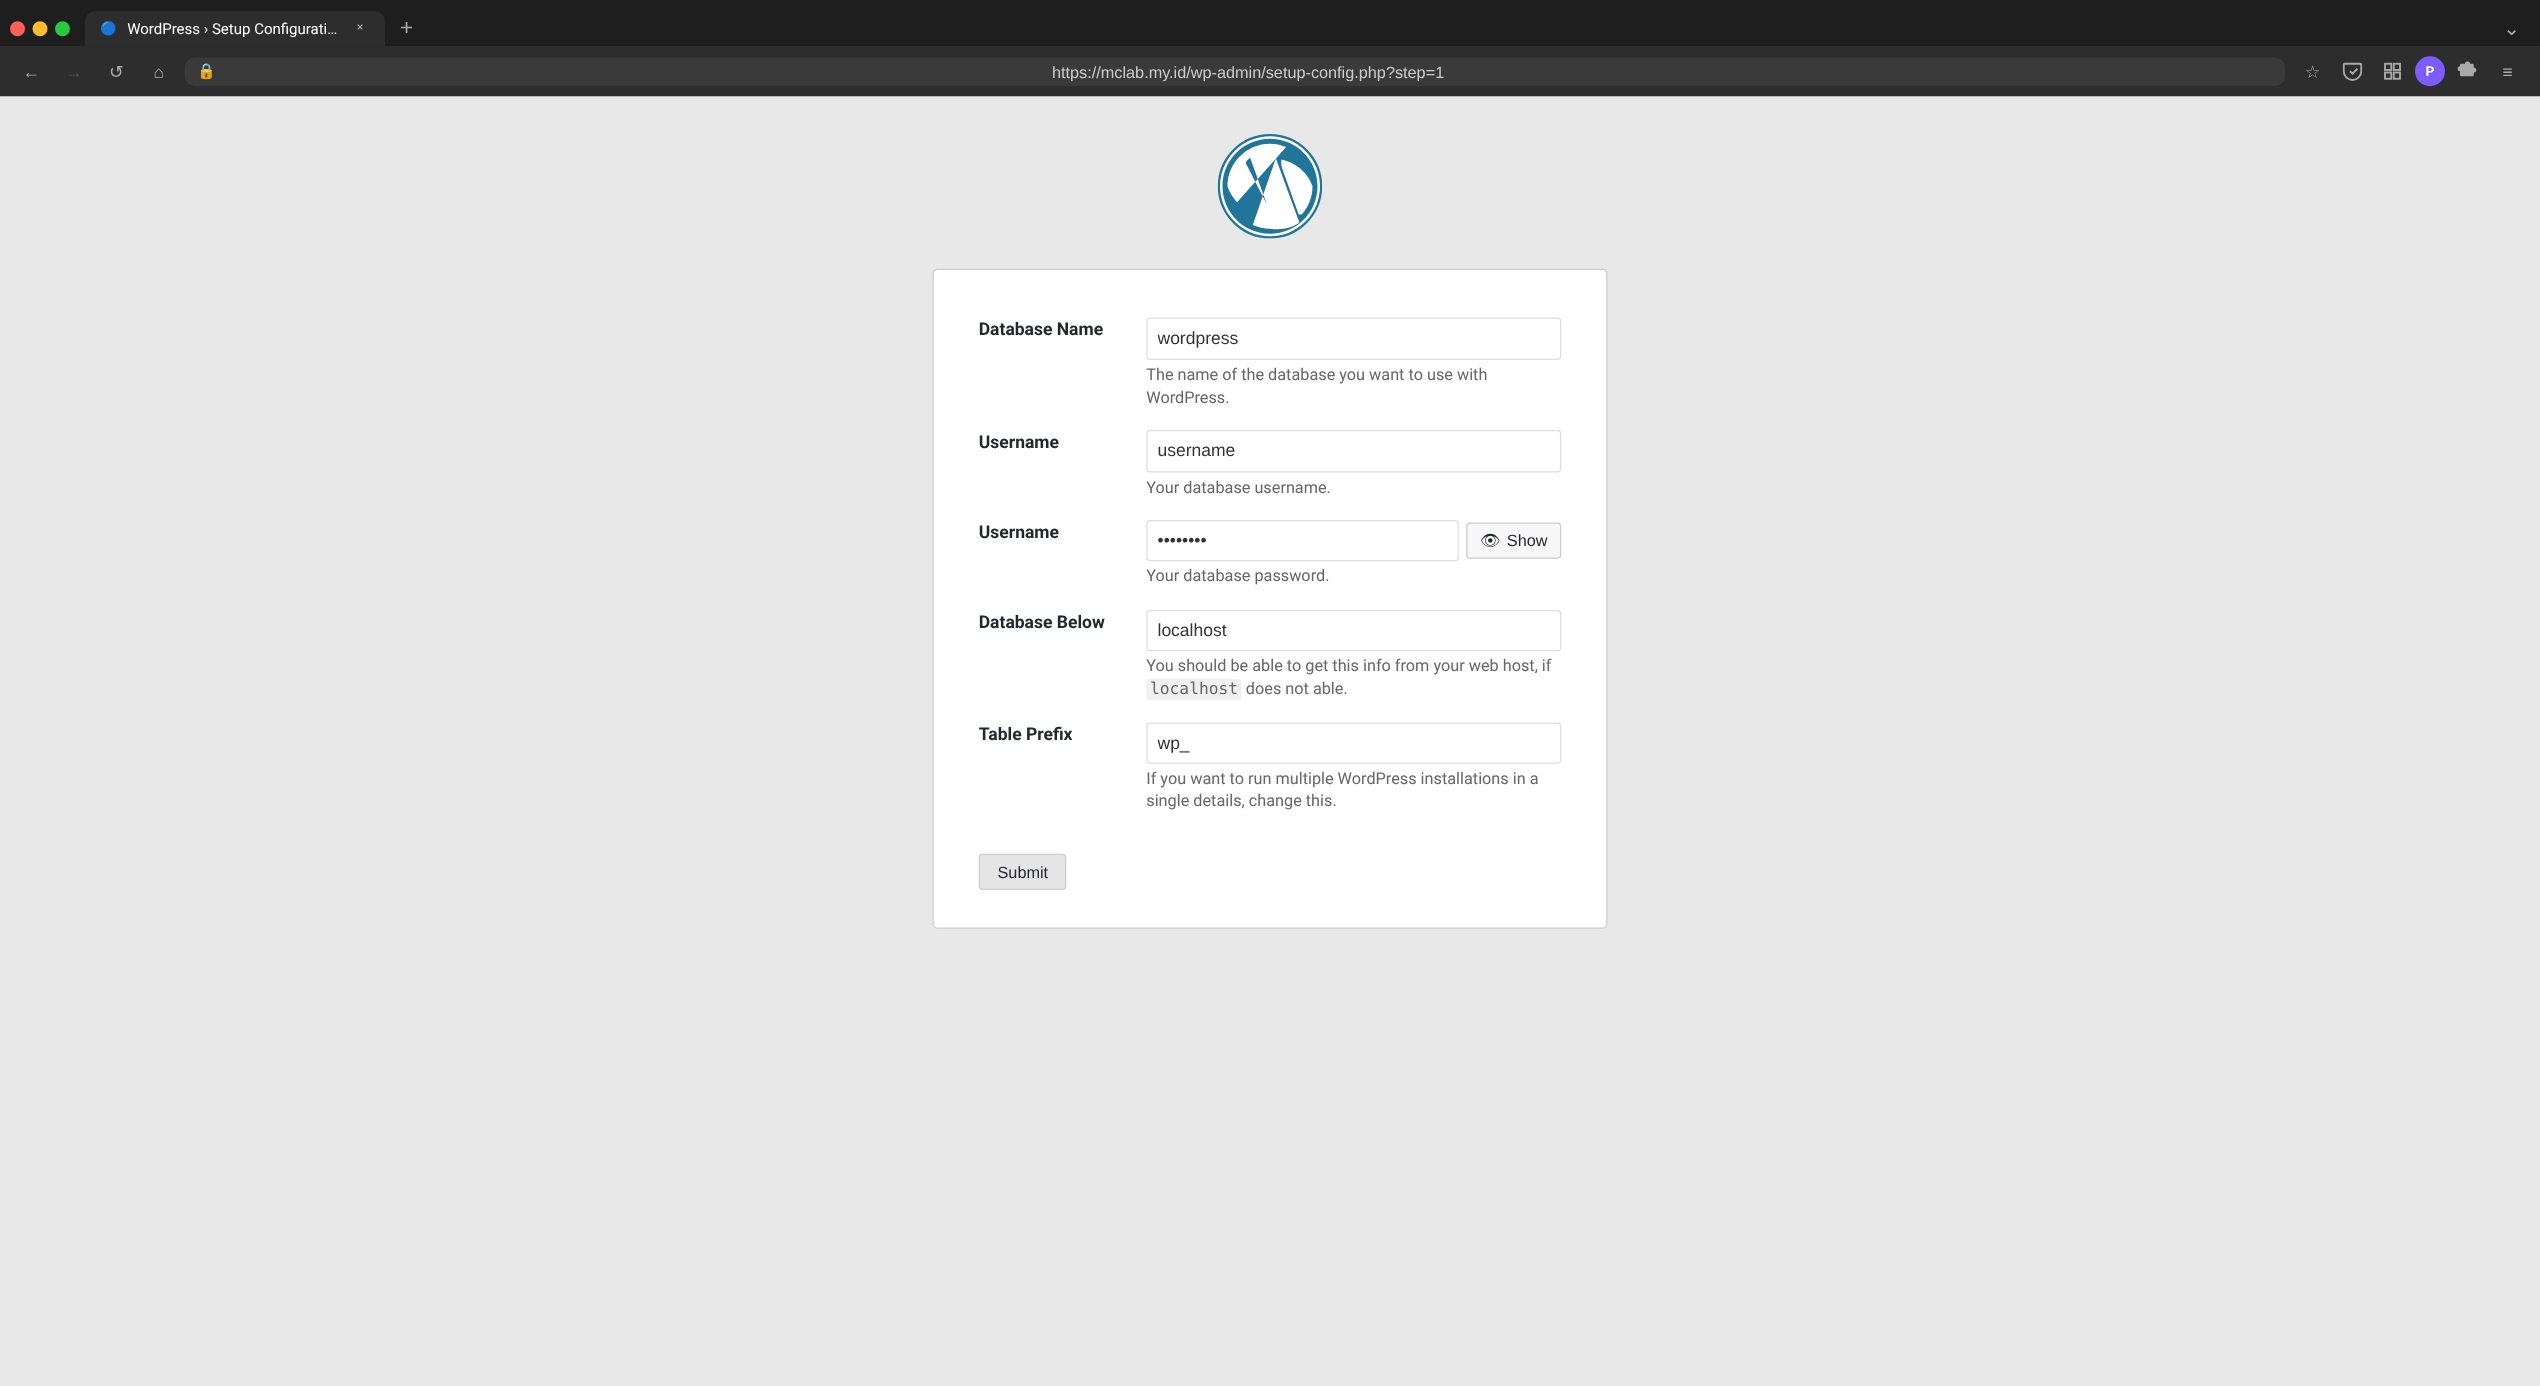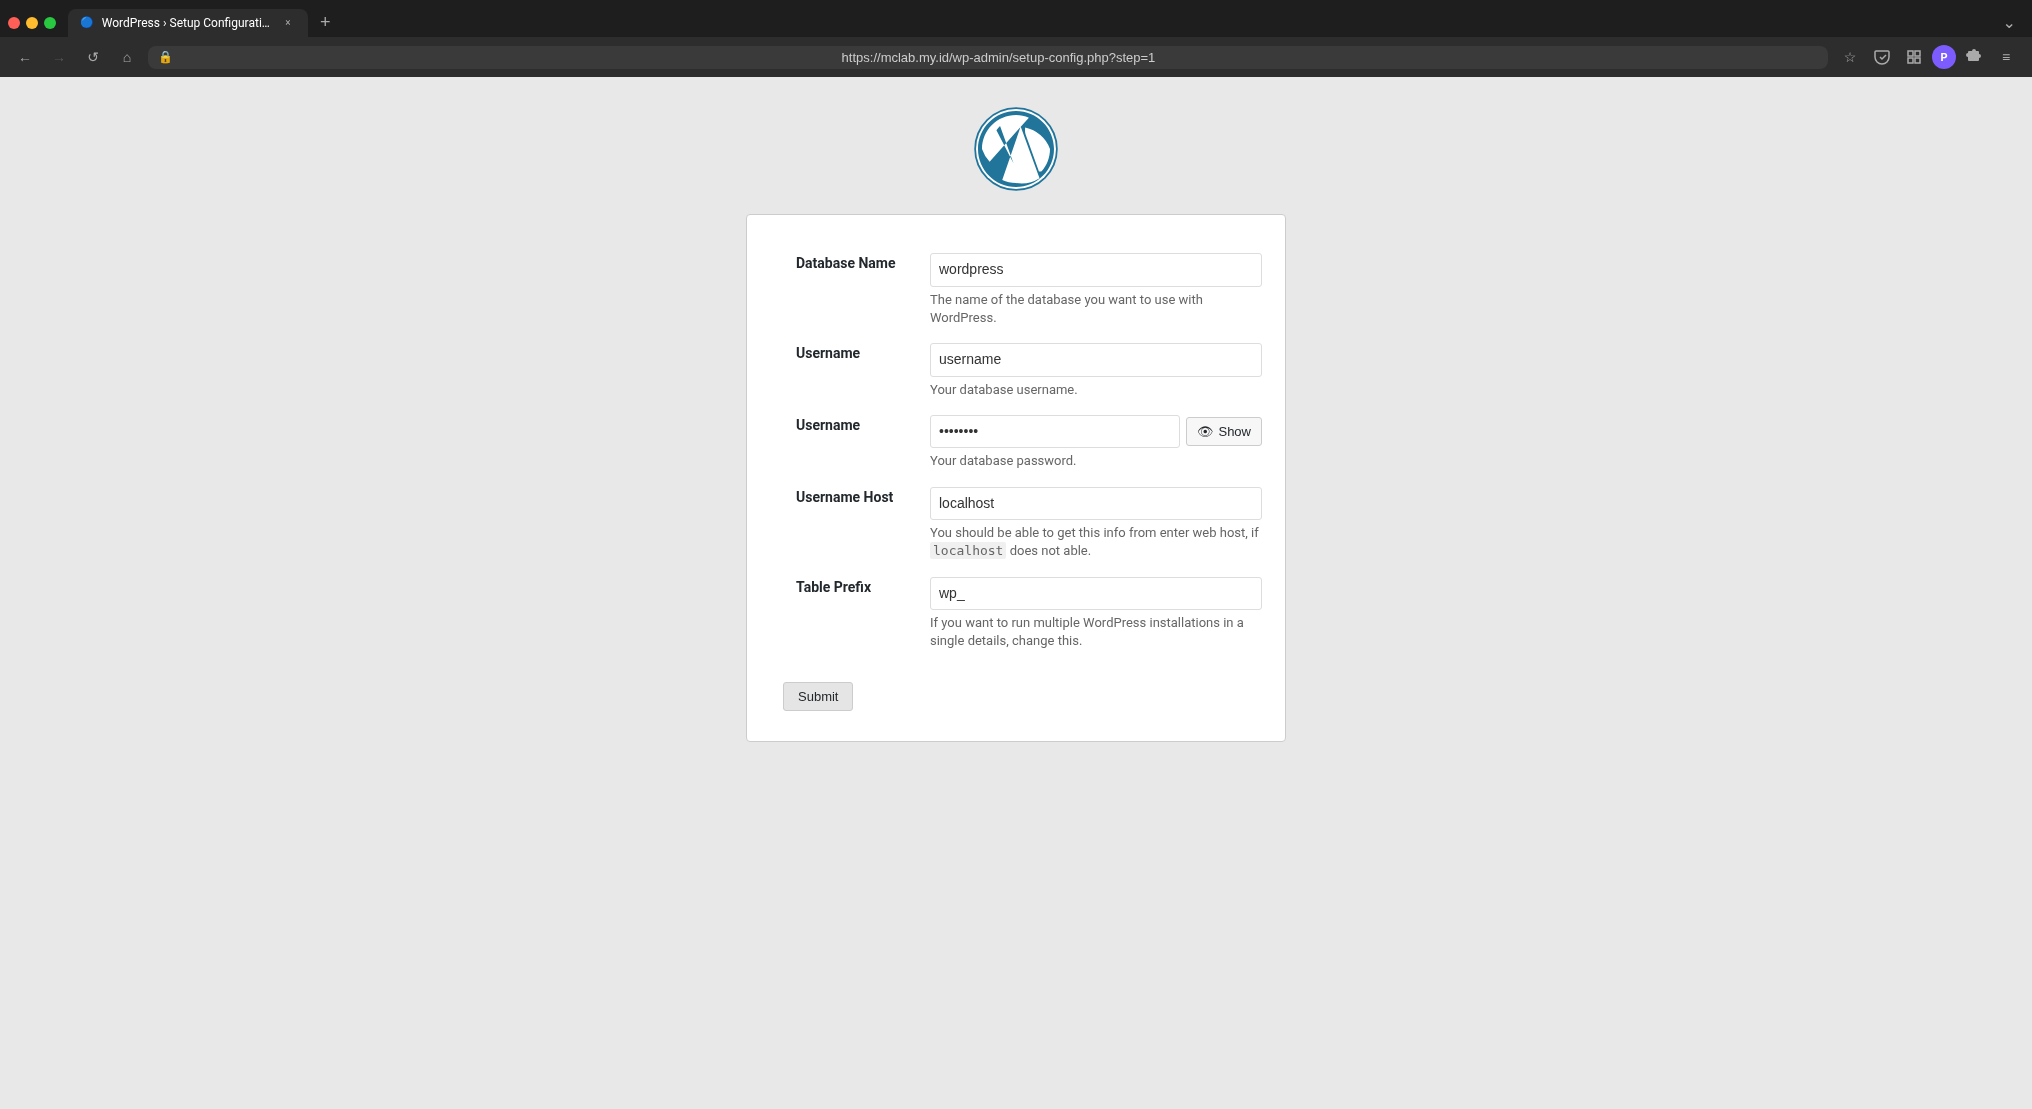--- a/index.html
+++ b/index.html
@@ -214,21 +214,20 @@
     .intro-text {
       font-size: 14px;
       color: #333;
       line-height: 1.6;
       margin-bottom: 24px;
     }
 
     .form-table {
       width: 100%;
       border-collapse: collapse;
-      margin-left: 13px;
     }
 
     .form-table tr td {
       padding: 8px 0;
       vertical-align: top;
     }
 
     .form-table td.label-cell {
       width: 130px;
       font-weight: bold;
@@ -415,26 +414,26 @@
                 <span class="eye-icon">👁</span>
                 <span>Show</span>
               </button>
             </div>
             <p class="field-desc">Your database password.</p>
           </td>
         </tr>
 
         <tr>
           <td class="label-cell">
-            <label for="dbhost">Username Host</label>
+            <label for="dbhost">Database Below</label>
           </td>
           <td class="input-cell">
             <input class="form-input" id="dbhost" type="text" value="localhost" style="">
             <p class="field-desc">
-              <span>You should be able to get this info from enter web host, if </span><code>localhost</code><span> does not able.</span>
+              <span>You should be able to get this info from your web host, if </span><code>localhost</code><span> does not able.</span>
             </p>
           </td>
         </tr>
 
         <tr>
           <td class="label-cell">
             <label for="prefix">Table Prefix</label>
           </td>
           <td class="input-cell">
             <input class="form-input" id="prefix" type="text" value="wp_" style="">

